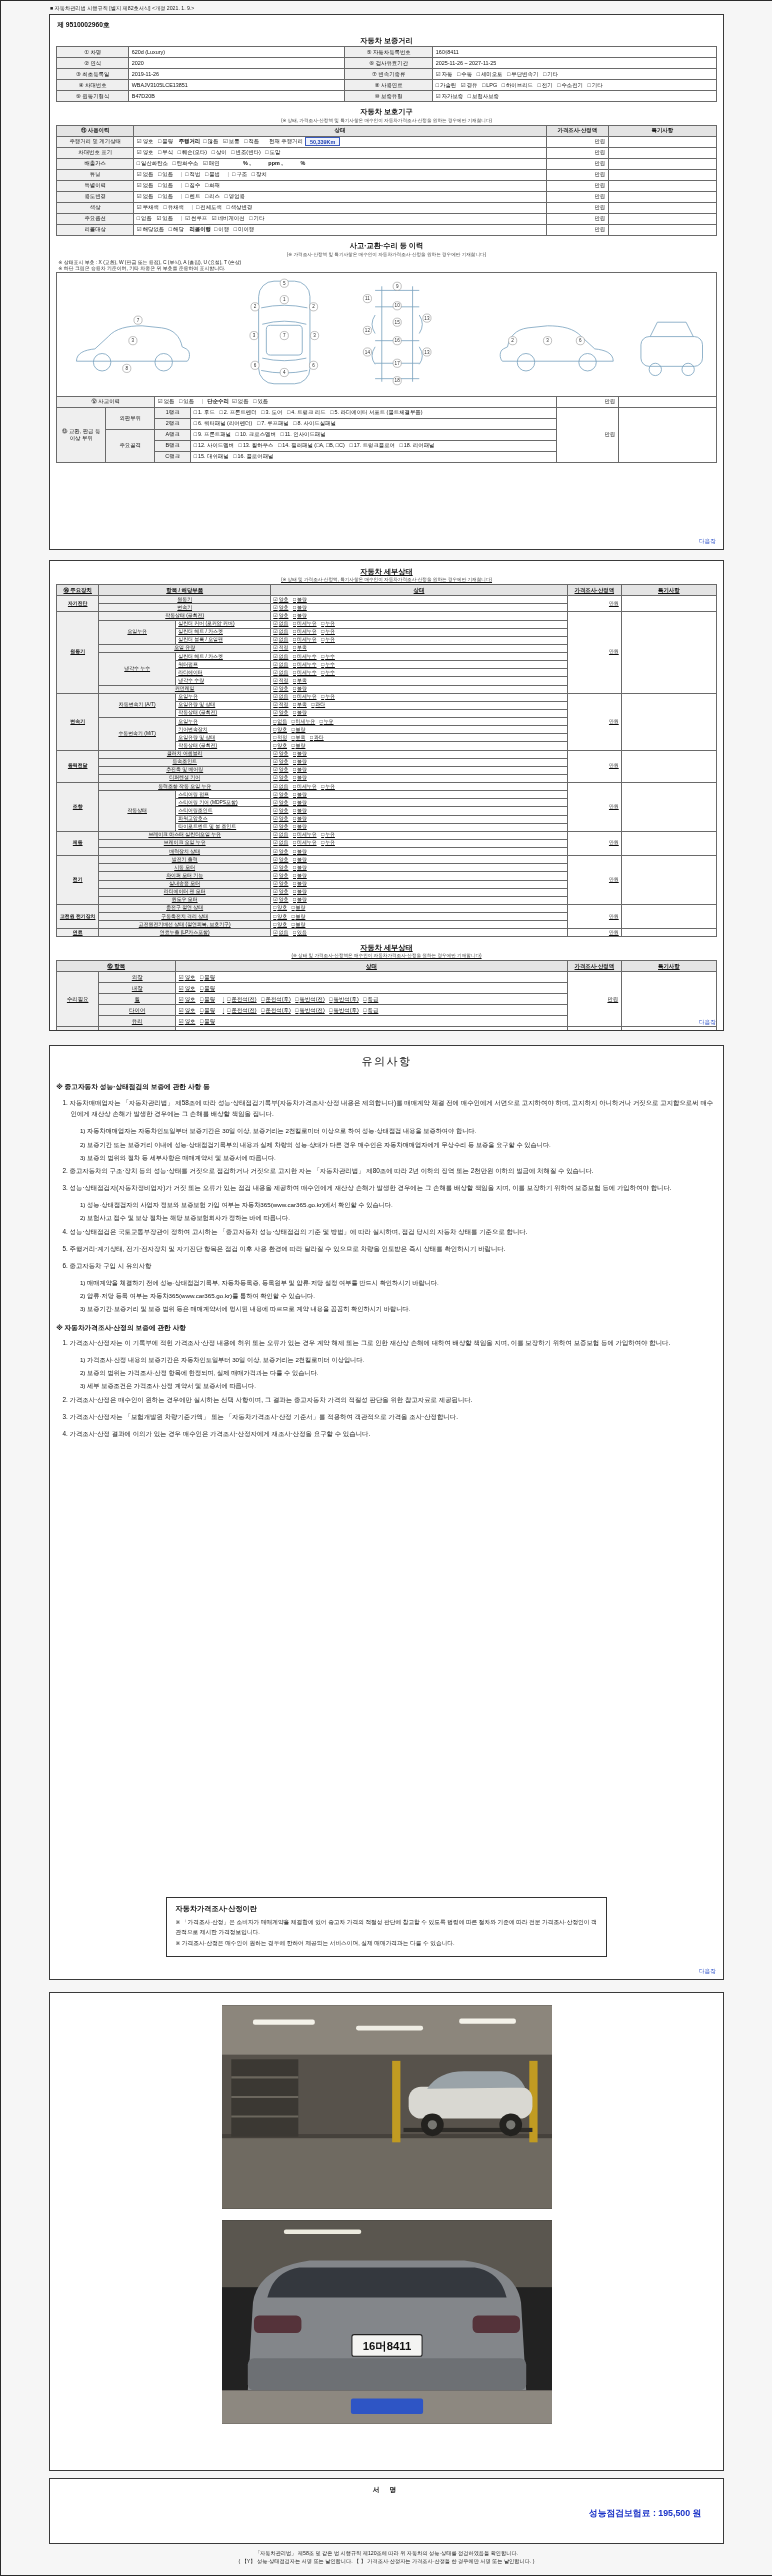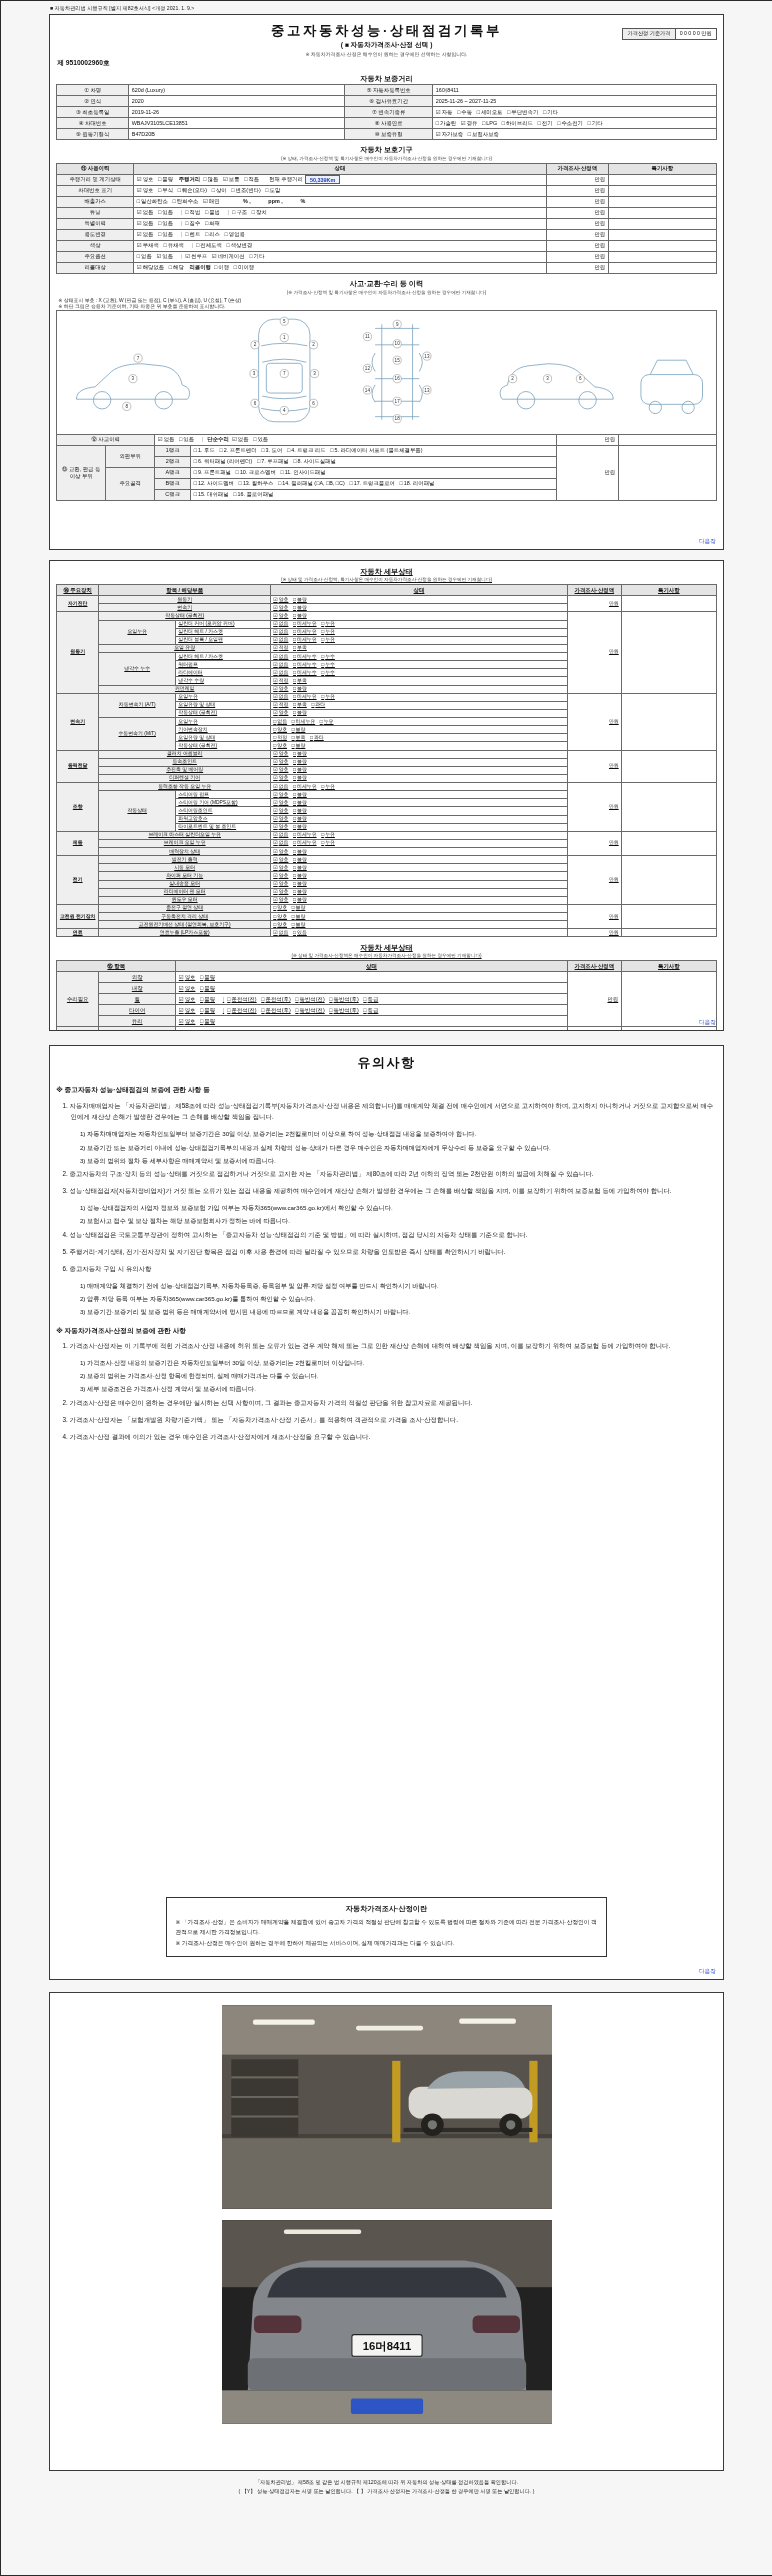--- a/index.html
+++ b/index.html
@@ -36,57 +36,44 @@
   .chip-v{border:0.5px solid #3a5bbf;background:#eef2fc;color:#1c3db0;font-weight:bold;padding:0.5px 4.1px;}
   td.mw{text-align:right;color:#222;}
   #detail-table td{font-size:4.9px;padding:0.5px 2.1px;line-height:1.25;}
   #detail-table .grp{font-weight:bold;}
   .legend{font-size:4.9px;margin:0.5px 0 0.5px 2.1px;color:#222;}
   .diagram-wrap{border:0.5px solid #6a6a6a;border-bottom:none;padding:2.1px 3.1px;background:#fff;}
   .next-link{position:absolute;right:7.2px;bottom:3.1px;font-size:5.7px;color:#2b50c8;cursor:pointer;}
   .final-zeros{font-size:7.7px;font-weight:bold;letter-spacing:5.2px;text-align:center;}
   .tiny{font-size:4.4px;color:#333;line-height:1.4;}
   
-  .notice-title{text-align:center;font-weight:bold;font-size:13px;letter-spacing:1.5px;margin:4.1px 0 7.2px;}
+  .notice-title{text-align:center;font-weight:normal;font-size:11px;letter-spacing:1.5px;margin:4.1px 0 7.2px;}
   .notice-part{font-weight:bold;font-size:6.7px;margin:7.2px 0 4.1px;}
   .notice-item{font-size:6.4px;line-height:1.85;margin:0 3.1px 5.2px;text-indent:-8.2px;padding-left:11.3px;}
   .notice-sub{font-size:6.2px;line-height:1.8;margin:0 3.1px 2.1px;padding-left:20.6px;}
   .def-box{border:0.8px solid #333;width:422px;margin:15.5px auto 17.5px;padding:5.2px 8.2px;}
-  .def-box h3{text-align:center;font-size:7.2px;margin:1px 0 4.1px;}
+  .def-box h3{font-size:7.2px;margin:1px 0 4.1px;}
   .def-box p{font-size:5.7px;line-height:1.7;margin:2.1px 0;}
   
   .photo-head{border-bottom:0.7px solid #3a3a3a;background:#f0f0f0;text-align:center;font-weight:bold;font-size:7.2px;padding:3.6px 0;}
   .photo-area{display:flex;flex-direction:column;align-items:center;gap:11.3px;padding:11.3px 0;}
   .photo{width:330px;height:204px;background:#222;overflow:hidden;}
   
   .sig-title{text-align:center;font-weight:bold;font-size:6.7px;letter-spacing:4.1px;margin:2.1px 0 5.2px;}
   .premium{text-align:right;margin:13.4px 15.5px 0 0;font-size:8.8px;font-weight:bold;color:#1c34c8;}
   .footer-lines{text-align:center;font-size:5.2px;color:#222;line-height:1.7;margin-top:4.1px;}
 </style>
 </head>
 <body>
 
 <div class="screen">
   <div class="inner">
     <div class="reg-ref">■ 자동차관리법 시행규칙 [별지 제82호서식] &lt;개정 2021. 1. 9.&gt;</div>
 
     <section class="panel" id="panel1">
-      <div class="title-row">
-        <h1>중고자동차성능·상태점검기록부</h1>
-        <div class="subtitle">( ■ 자동차가격조사·산정 선택 )</div>
-        <div class="subnote">※ 자동차가격조사·산정은 매수인이 원하는 경우에만 선택하는 사항입니다.</div>
-        <table class="base-price">
-          <tbody>
-              <tr>
-            <td class="lbl">가격산정 기준가격</td>
-            <td><span>0 0 0 0 0</span> <span>만원</span></td>
-          </tr>
-            </tbody>
-        </table>
-      </div>
       <div class="doc-no">제 9510002960호</div>
 
       <h2 class="sec-title">자동차 보증거리</h2>
       <table class="grid" id="basic-table">
         <colgroup>
             <col style="width:72px">
             <col style="width:216px">
             <col style="width:88px">
             <col>
           </colgroup>
@@ -758,20 +745,27 @@
             <rect x="486" y="185" width="92" height="34" rx="10" fill="#55333a"></rect>
             <rect x="50" y="268" width="540" height="62" rx="12" fill="#6d7074"></rect>
             <rect x="252" y="222" width="136" height="42" rx="4" fill="#f4f4f2" stroke="#222" stroke-width="2"></rect>
             <text x="320" y="251" text-anchor="middle" font-size="22" font-weight="bold" fill="#111">16머8411</text>
             <rect x="250" y="346" width="140" height="30" rx="4" fill="#2e55c5"></rect>
           </svg>
         </div>
       </div>
     </section>
 
+    <section class="panel" id="panel5">
+      <div class="sig-title">서 명</div>
+      <div class="premium">
+        <span>성능점검보험료 :</span>
+        <span>195,500 원</span>
+      </div>
+    </section>
 
     <div class="footer-lines">
       <div>「자동차관리법」 제58조 및 같은 법 시행규칙 제120조에 따라 위 자동차의 성능·상태를 점검하였음을 확인합니다.</div>
       <div>( 【Y】 성능·상태점검자는 서명 또는 날인합니다.  【 】 가격조사·산정자는 가격조사·산정을 한 경우에만 서명 또는 날인합니다. )</div>
     </div>
   </div>
 </div>
 
 
 </body></html>

